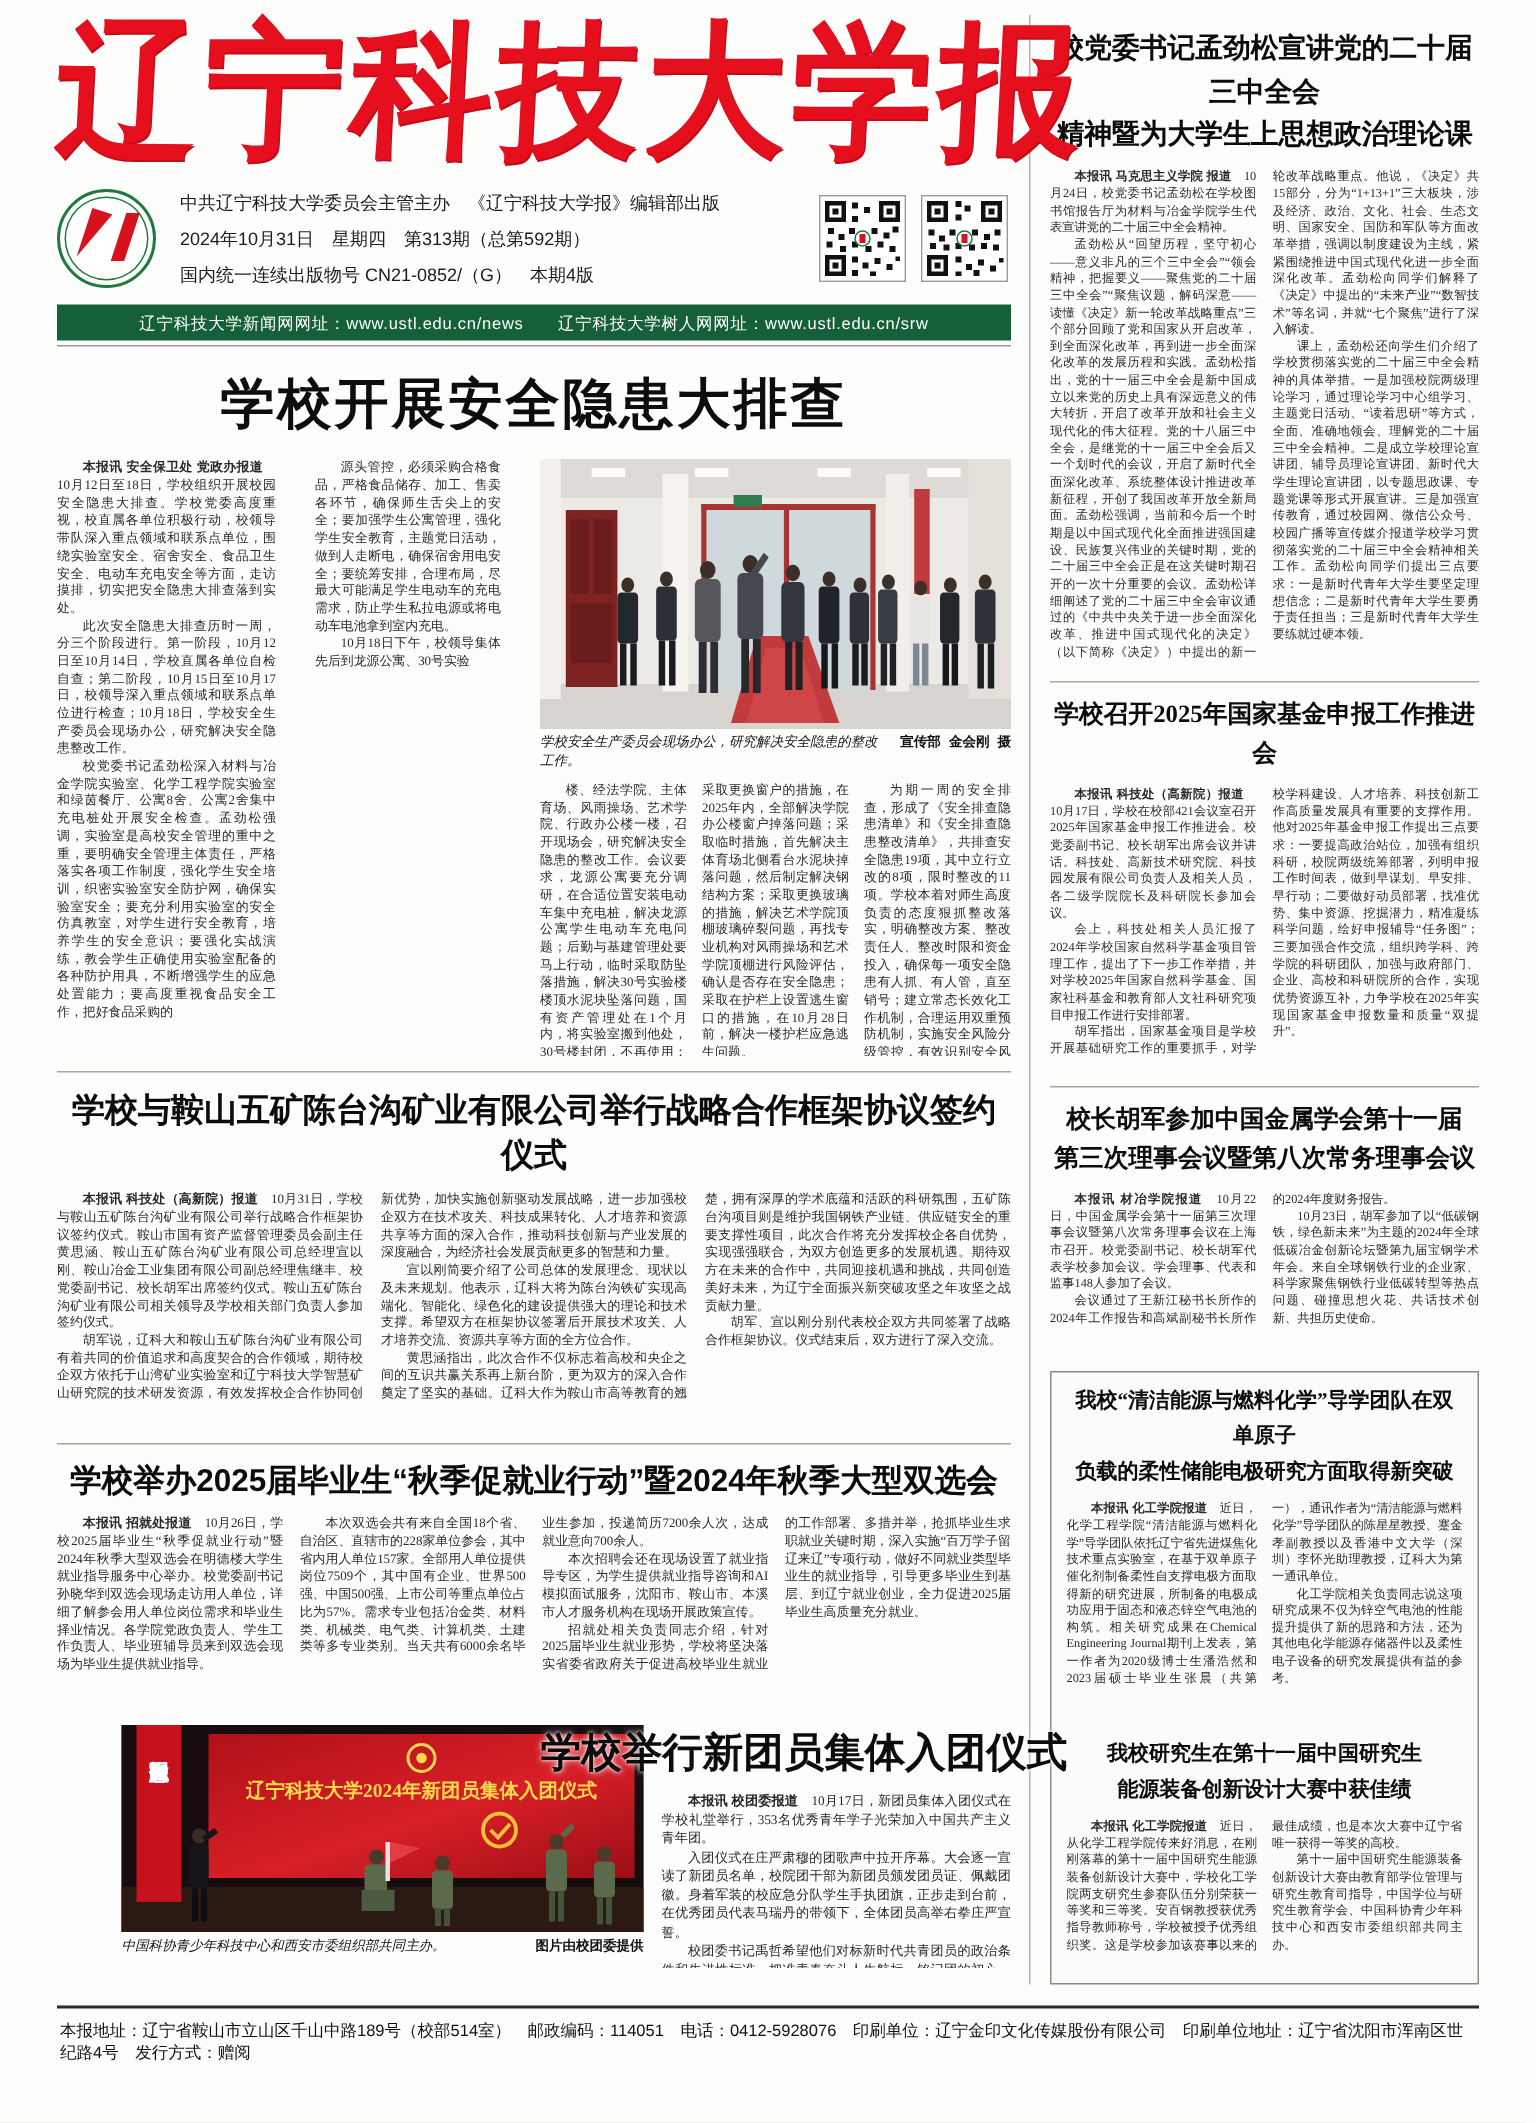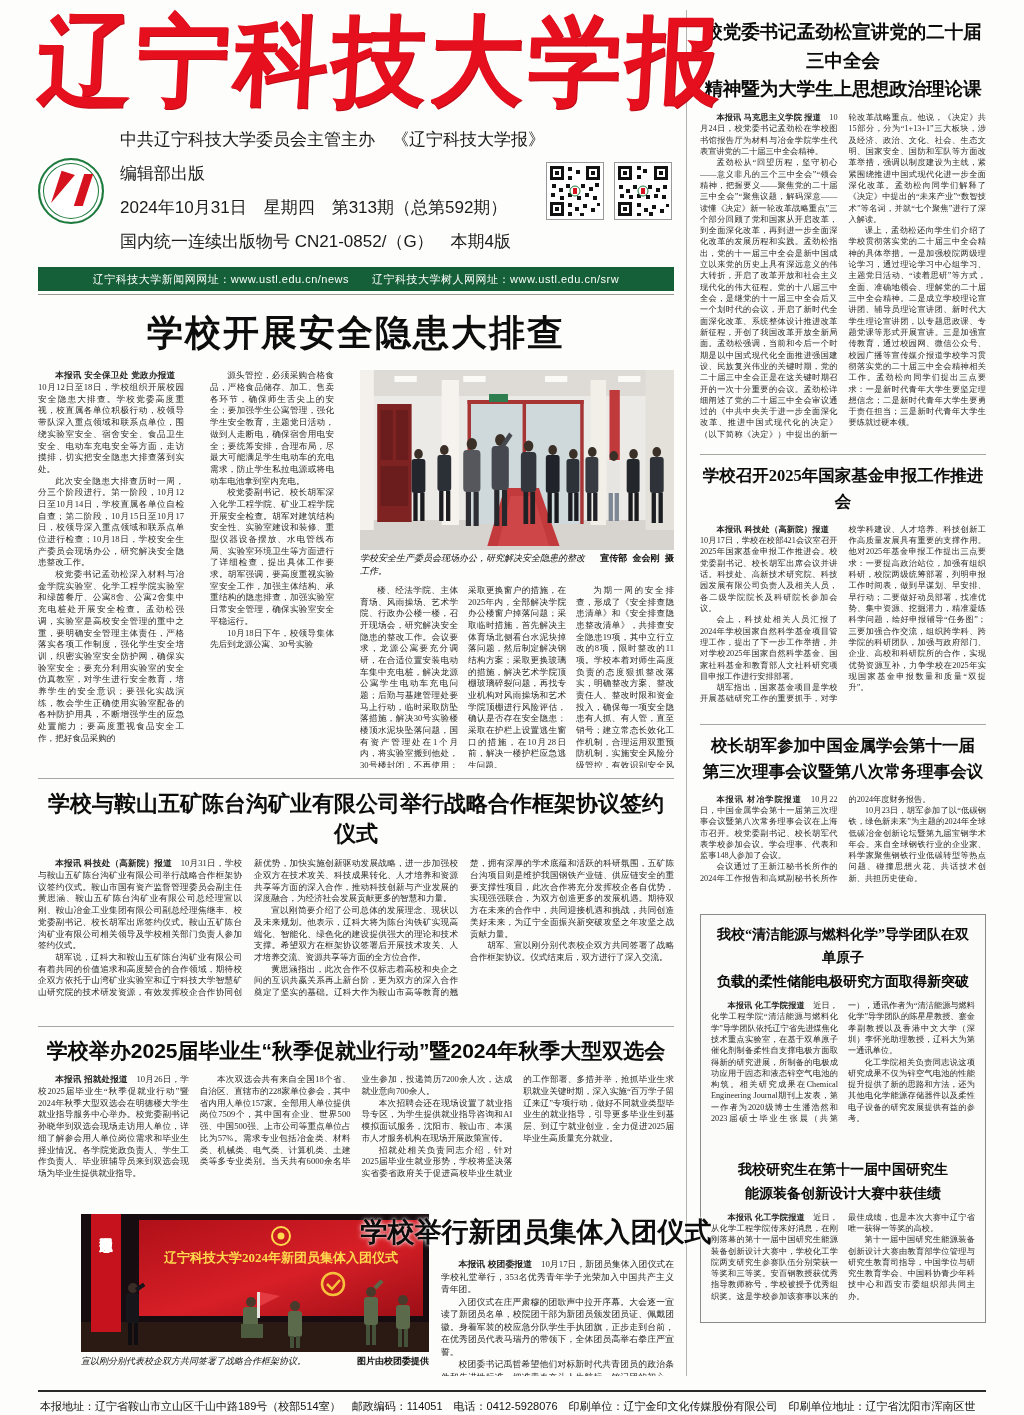--- a/index.html
+++ b/index.html
@@ -14,21 +14,21 @@
   .masthead-title{font-family:"DejaVu Serif","Liberation Serif",serif;font-weight:bold;
       color:#e60f1e;font-size:94px;line-height:1.1;letter-spacing:4px;white-space:nowrap;
       transform:skewX(-3deg) scaleY(1.04);transform-origin:left;
       text-shadow:1px 1px 0 #c00d18;}
   .mast-info{display:flex;align-items:center;margin-top:10px;}
   .logo{width:62px;height:62px;border-radius:50%;border:2.5px solid #1c7a3d;background:#fff;
         position:relative;flex:none;box-shadow:inset 0 0 0 3px #fff,inset 0 0 0 4px #1c7a3d;}
   .logo .glyph{position:absolute;left:16px;top:12px;width:0;height:0;
         border-left:14px solid #d5121e;border-bottom:34px solid transparent;transform:rotate(18deg);}
   .logo .glyph2{position:absolute;right:14px;top:14px;width:9px;height:32px;background:#d5121e;transform:skewX(-18deg);}
-  .mast-lines{margin-left:16px;font-size:17px;line-height:2.0;color:#1b1b1b;flex:1;
+  .mast-lines{margin-left:16px;font-size:12px;line-height:2.0;color:#1b1b1b;flex:1;
       font-family:"Liberation Sans","DejaVu Sans",sans-serif;}
   .qr-wrap{display:flex;gap:10px;flex:none;margin-right:2px;}
   .qr{width:56px;height:56px;background:#fff;border:1px solid #999;position:relative;}
   .green-band{margin-top:8px;background:#156038;color:#fff;text-align:center;
       font-family:"Liberation Sans","DejaVu Sans",sans-serif;
       font-size:11px;padding:5px 0 4px 0;letter-spacing:0.5px;}
   .band-rule{border-bottom:1px solid #9a978f;margin-top:3px;}
 
   
   .para{margin:0;text-indent:2em;text-align:justify;}
@@ -194,21 +194,20 @@
         <div class="safety-row body-txt">
           <div class="safety-c1">
             <p class="para"><b class="byline">本报讯 安全保卫处 党政办报道</b><span>　10月12日至18日，学校组织开展校园安全隐患大排查。学校党委高度重视，校直属各单位积极行动，校领导带队深入重点领域和联系点单位，围绕实验室安全、宿舍安全、食品卫生安全、电动车充电安全等方面，走访摸排，切实把安全隐患大排查落到实处。</span></p>
             <div>
                 <p class="para">此次安全隐患大排查历时一周，分三个阶段进行。第一阶段，10月12日至10月14日，学校直属各单位自检自查；第二阶段，10月15日至10月17日，校领导深入重点领域和联系点单位进行检查；10月18日，学校安全生产委员会现场办公，研究解决安全隐患整改工作。</p>
                 <p class="para">校党委书记孟劲松深入材料与冶金学院实验室、化学工程学院实验室和绿茵餐厅、公寓8舍、公寓2舍集中充电桩处开展安全检查。孟劲松强调，实验室是高校安全管理的重中之重，要明确安全管理主体责任，严格落实各项工作制度，强化学生安全培训，织密实验室安全防护网，确保实验室安全；要充分利用实验室的安全仿真教室，对学生进行安全教育，培养学生的安全意识；要强化实战演练，教会学生正确使用实验室配备的各种防护用具，不断增强学生的应急处置能力；要高度重视食品安全工作，把好食品采购的</p>
               </div>
           </div>
           <div class="safety-c2">
               <p class="para">源头管控，必须采购合格食品，严格食品储存、加工、售卖各环节，确保师生舌尖上的安全；要加强学生公寓管理，强化学生安全教育，主题党日活动，做到人走断电，确保宿舍用电安全；要统筹安排，合理布局，尽最大可能满足学生电动车的充电需求，防止学生私拉电源或将电动车电池拿到室内充电。</p>
-              <p class="para">校党委副书记、校长胡军深入化学工程学院、矿业工程学院开展安全检查。胡军对建筑结构安全性、实验室建设和装修、重型仪器设备摆放、水电管线布局、实验室环境卫生等方面进行了详细检查，提出具体工作要求。胡军强调，要高度重视实验室安全工作，加强主体结构、承重结构的隐患排查，加强实验室日常安全管理，确保实验室安全平稳运行。</p>
               <p class="para">10月18日下午，校领导集体先后到龙源公寓、30号实验</p>
             </div>
           <div class="safety-right">
             <svg class="photo1" viewBox="0 0 365 180" preserveAspectRatio="none">
               <rect x="0" y="0" width="365" height="180" fill="#eceae6"></rect>
               <rect x="0" y="0" width="365" height="26" fill="#dedbd6"></rect>
               <rect x="40" y="6" width="26" height="6" fill="#fbfaf7"></rect>
                 <rect x="120" y="6" width="26" height="6" fill="#fbfaf7"></rect>
                 <rect x="215" y="6" width="26" height="6" fill="#fbfaf7"></rect>
                 <rect x="300" y="6" width="26" height="6" fill="#fbfaf7"></rect>
@@ -359,21 +358,21 @@
                 <rect x="285" y="111" width="4" height="20" fill="#44523a"></rect>
                 <rect x="291" y="111" width="4" height="20" fill="#44523a"></rect>
               <rect x="294" y="72" width="10" height="4" transform="rotate(-45 294 74)" fill="#5a6a4a"></rect>
               <circle cx="322" cy="86" r="5" fill="#4a3a2c"></circle>
                 <rect x="315" y="91" width="14" height="24" rx="3" fill="#5a6a4a"></rect>
                 <rect x="317" y="115" width="4" height="18" fill="#44523a"></rect>
                 <rect x="323" y="115" width="4" height="18" fill="#44523a"></rect>
             </g>
           </svg>
           <div class="caption">
-            <span>宣以刚分别代表校企双方共同签署了战略合作框架协议。</span>
+            <span>中国科协青少年科技中心和西安市委组织部共同主办。</span>
             <span class="credit">图片由校团委提供</span>
           </div>
         </div>
         <div class="rutuan-block">
           <div class="rutuan-head">学校举行新团员集体入团仪式</div>
           <div class="rutuan-body">
             <p class="para"><b class="byline">本报讯 校团委报道</b><span>　10月17日，新团员集体入团仪式在学校礼堂举行，353名优秀青年学子光荣加入中国共产主义青年团。</span></p>
             <div>
                 <p class="para">入团仪式在庄严肃穆的团歌声中拉开序幕。大会逐一宣读了新团员名单，校院团干部为新团员颁发团员证、佩戴团徽。身着军装的校应急分队学生手执团旗，正步走到台前，在优秀团员代表马瑞丹的带领下，全体团员高举右拳庄严宣誓。</p>
                 <p class="para">校团委书记禹哲希望他们对标新时代共青团员的政治条件和先进性标准，把准青春奋斗人生航标，铭记团的初心、扛起团的使命，履行团员义务，坚定不移听党话、跟党走，在不断奉献祖国、奉献人民的生动实践中锻造“钢筋铁骨”，践行青春誓言。</p>

